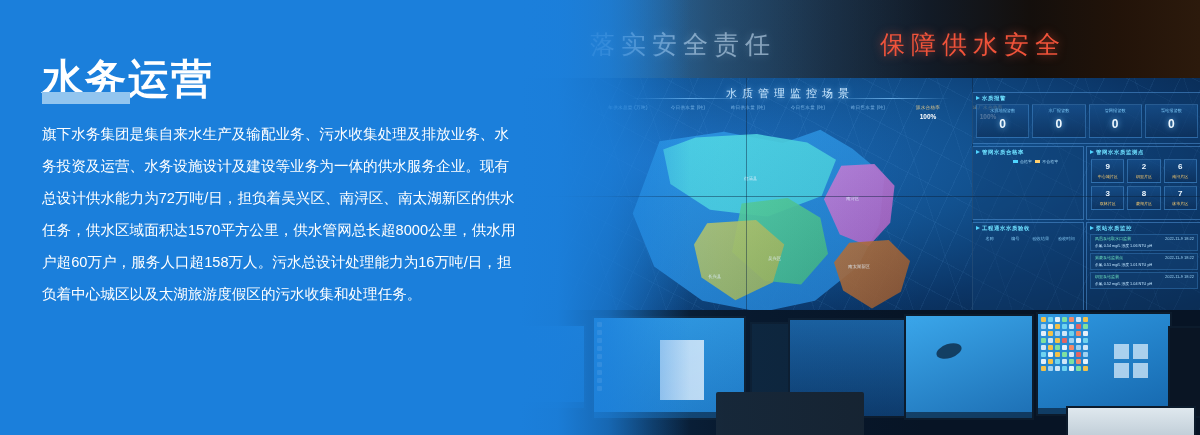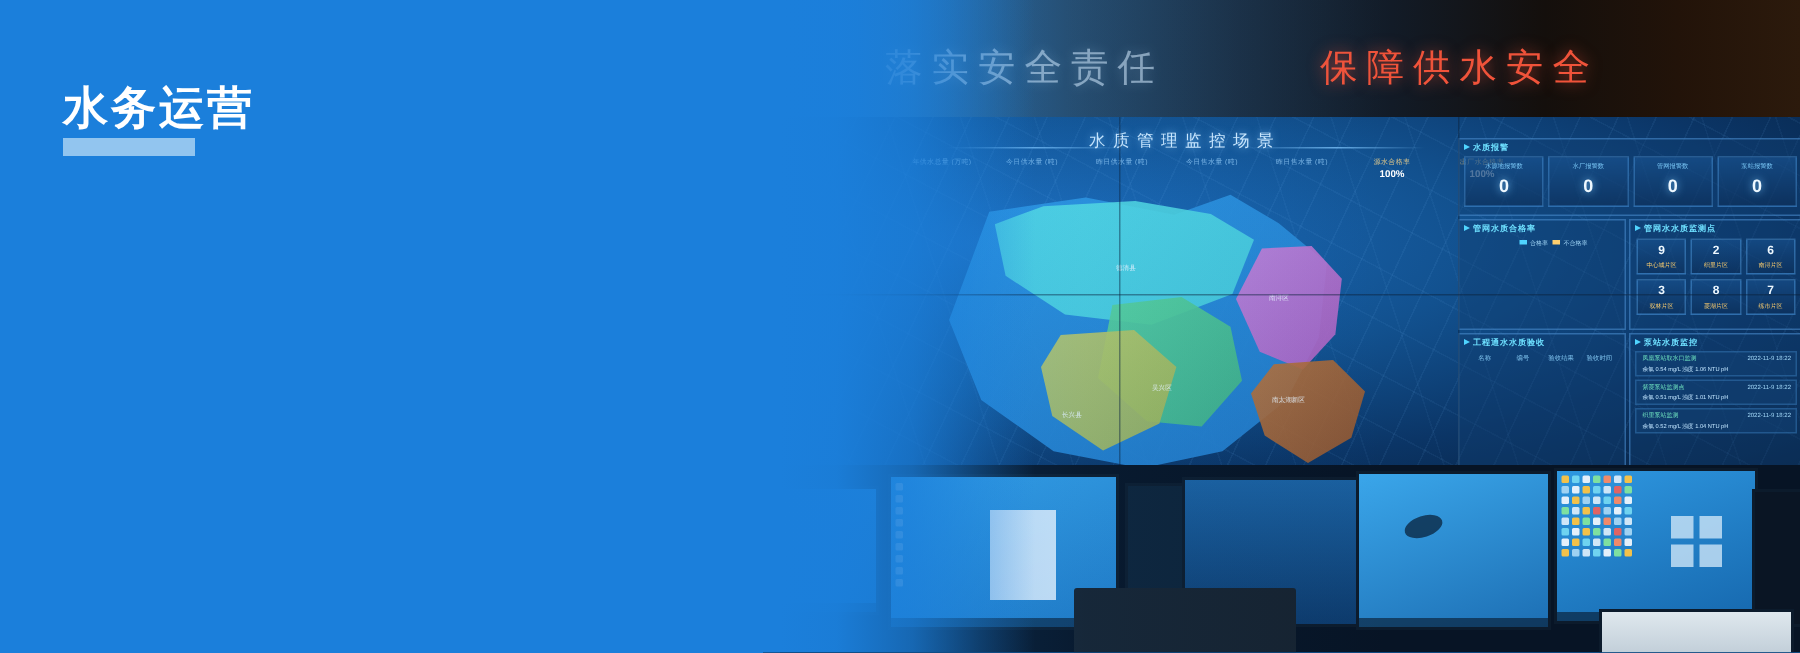--- a/index.html
+++ b/index.html
@@ -188,21 +188,21 @@
   .photo-veil{
     position:absolute;inset:0;
     background:linear-gradient(90deg,rgba(27,127,219,.30) 0%,rgba(27,127,219,.06) 30%,rgba(27,127,219,0) 60%);
     pointer-events:none;
   }
 
   
   .content{position:absolute;left:0;top:0;width:560px;height:435px;}
   .title{
     position:absolute;left:42px;top:52px;
-    color:#ffffff;font-size:30px;font-weight:bold;letter-spacing:2px;
+    color:#ffffff;font-size:41px;font-weight:bold;letter-spacing:2px;
   }
   .title-bar{position:absolute;left:42px;top:92px;width:88px;height:12px;background:#92c5ef;}
   .body-copy{
     position:absolute;left:42px;top:118px;width:480px;
     color:#ffffff;font-size:14.6px;line-height:32px;
   }
   .body-copy p{margin:0;}
 </style>
 </head>
 <body>
@@ -475,15 +475,18 @@
       <div class="kbd"></div>
     </div>
 
     <div class="photo-veil"></div>
     <div class="photo-fade"></div>
   </div>
 
   <div class="content">
     <div class="title">水务运营</div>
     <div class="title-bar"></div>
+    <div class="body-copy">
+      <p>旗下水务集团是集自来水生产及输配业务、污水收集处理及排放业务、水务投资及运营、水务设施设计及建设等业务为一体的供水服务企业。现有总设计供水能力为72万吨/日，担负着吴兴区、南浔区、南太湖新区的供水任务，供水区域面积达1570平方公里，供水管网总长超8000公里，供水用户超60万户，服务人口超158万人。污水总设计处理能力为16万吨/日，担负着中心城区以及太湖旅游度假区的污水收集和处理任务。</p>
+    </div>
   </div>
 
 </div>
 
 </body></html>

